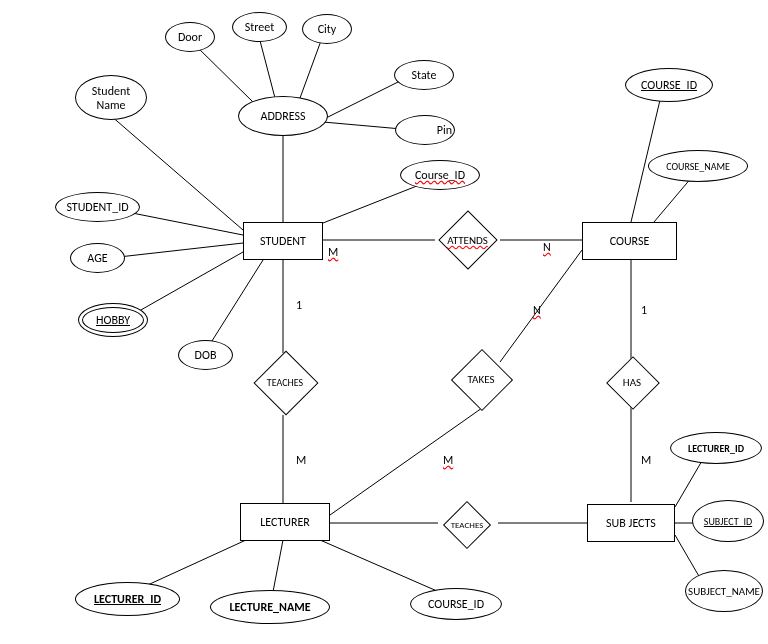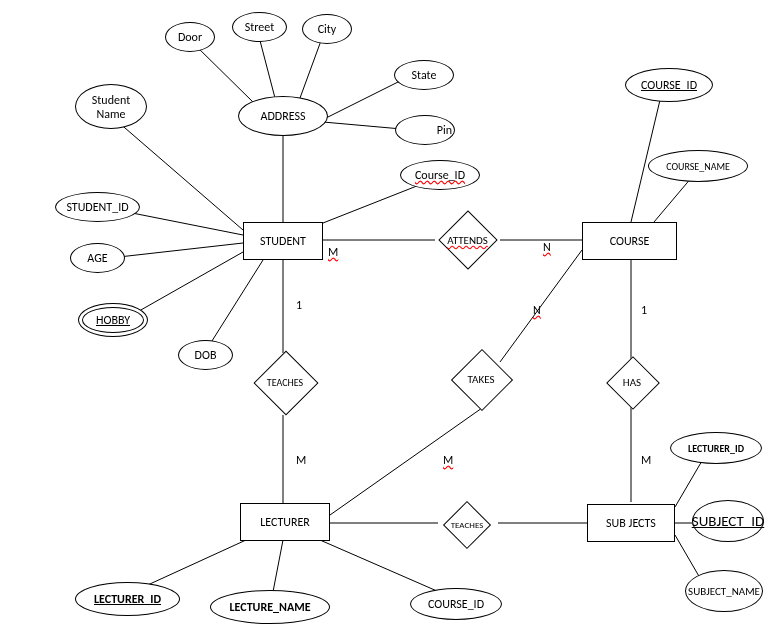--- a/index.html
+++ b/index.html
@@ -82,21 +82,21 @@
 <div class="ellipse" style="left:302px; top:14px; width:50px; height:30px;">
       <span>City</span>
     </div>
 <div class="ellipse" style="left:394px; top:60px; width:60px; height:30px;justify-content:center;">
       <span>State</span>
     </div>
 <div class="ellipse" style="left:395px; top:115px; width:60px; height:30px;justify-content:flex-end;">
       <span>Pin</span>
     </div>
 
-<div class="ellipse" style="left:75px; top:84px; width:72px; height:45px;">
+<div class="ellipse" style="left:75px; top:75px; width:72px; height:45px;">
       <span>Student Name</span>
     </div>
 <div class="ellipse" style="left:55px; top:192px; width:85px; height:30px;">
       <span>STUDENT_ID</span>
     </div>
 <div class="ellipse" style="left:70px; top:243px; width:55px; height:30px;">
       <span>AGE</span>
     </div>
 <div class="double-ellipse" style="left:78px; top:303px; width:70px; height:34px;text-decoration:underline;">
       <div class="double-inner">
@@ -161,21 +161,21 @@
       <span class="dtext" style="font-size:9px;">TEACHES</span>
     </div>
 
 <div class="entity" style="left:587px; top:504px; width:88px; height:38px;">
       <span>SUB JECTS</span>
     </div>
 <div class="ellipse" style="left:670px; top:432px; width:92px; height:32px;">
       <span class="bold" style="font-size:10px;">LECTURER_ID</span>
     </div>
 <div class="ellipse" style="left:692px; top:500px; width:72px; height:42px;">
-      <span class="underline" style="font-size:15px;">SUBJECT_ID</span>
+      <span class="underline" style="font-size:10px;">SUBJECT_ID</span>
     </div>
 <div class="ellipse" style="left:685px; top:570px; width:78px; height:42px;">
       <span style="font-size:11px;">SUBJECT_NAME</span>
     </div>
 
 <div class="ellipse" style="left:75px; top:582px; width:105px; height:34px;">
       <span class="bold underline">LECTURER_ID</span>
     </div>
 <div class="ellipse" style="left:210px; top:590px; width:120px; height:34px;">
       <span class="bold">LECTURE_NAME</span>

